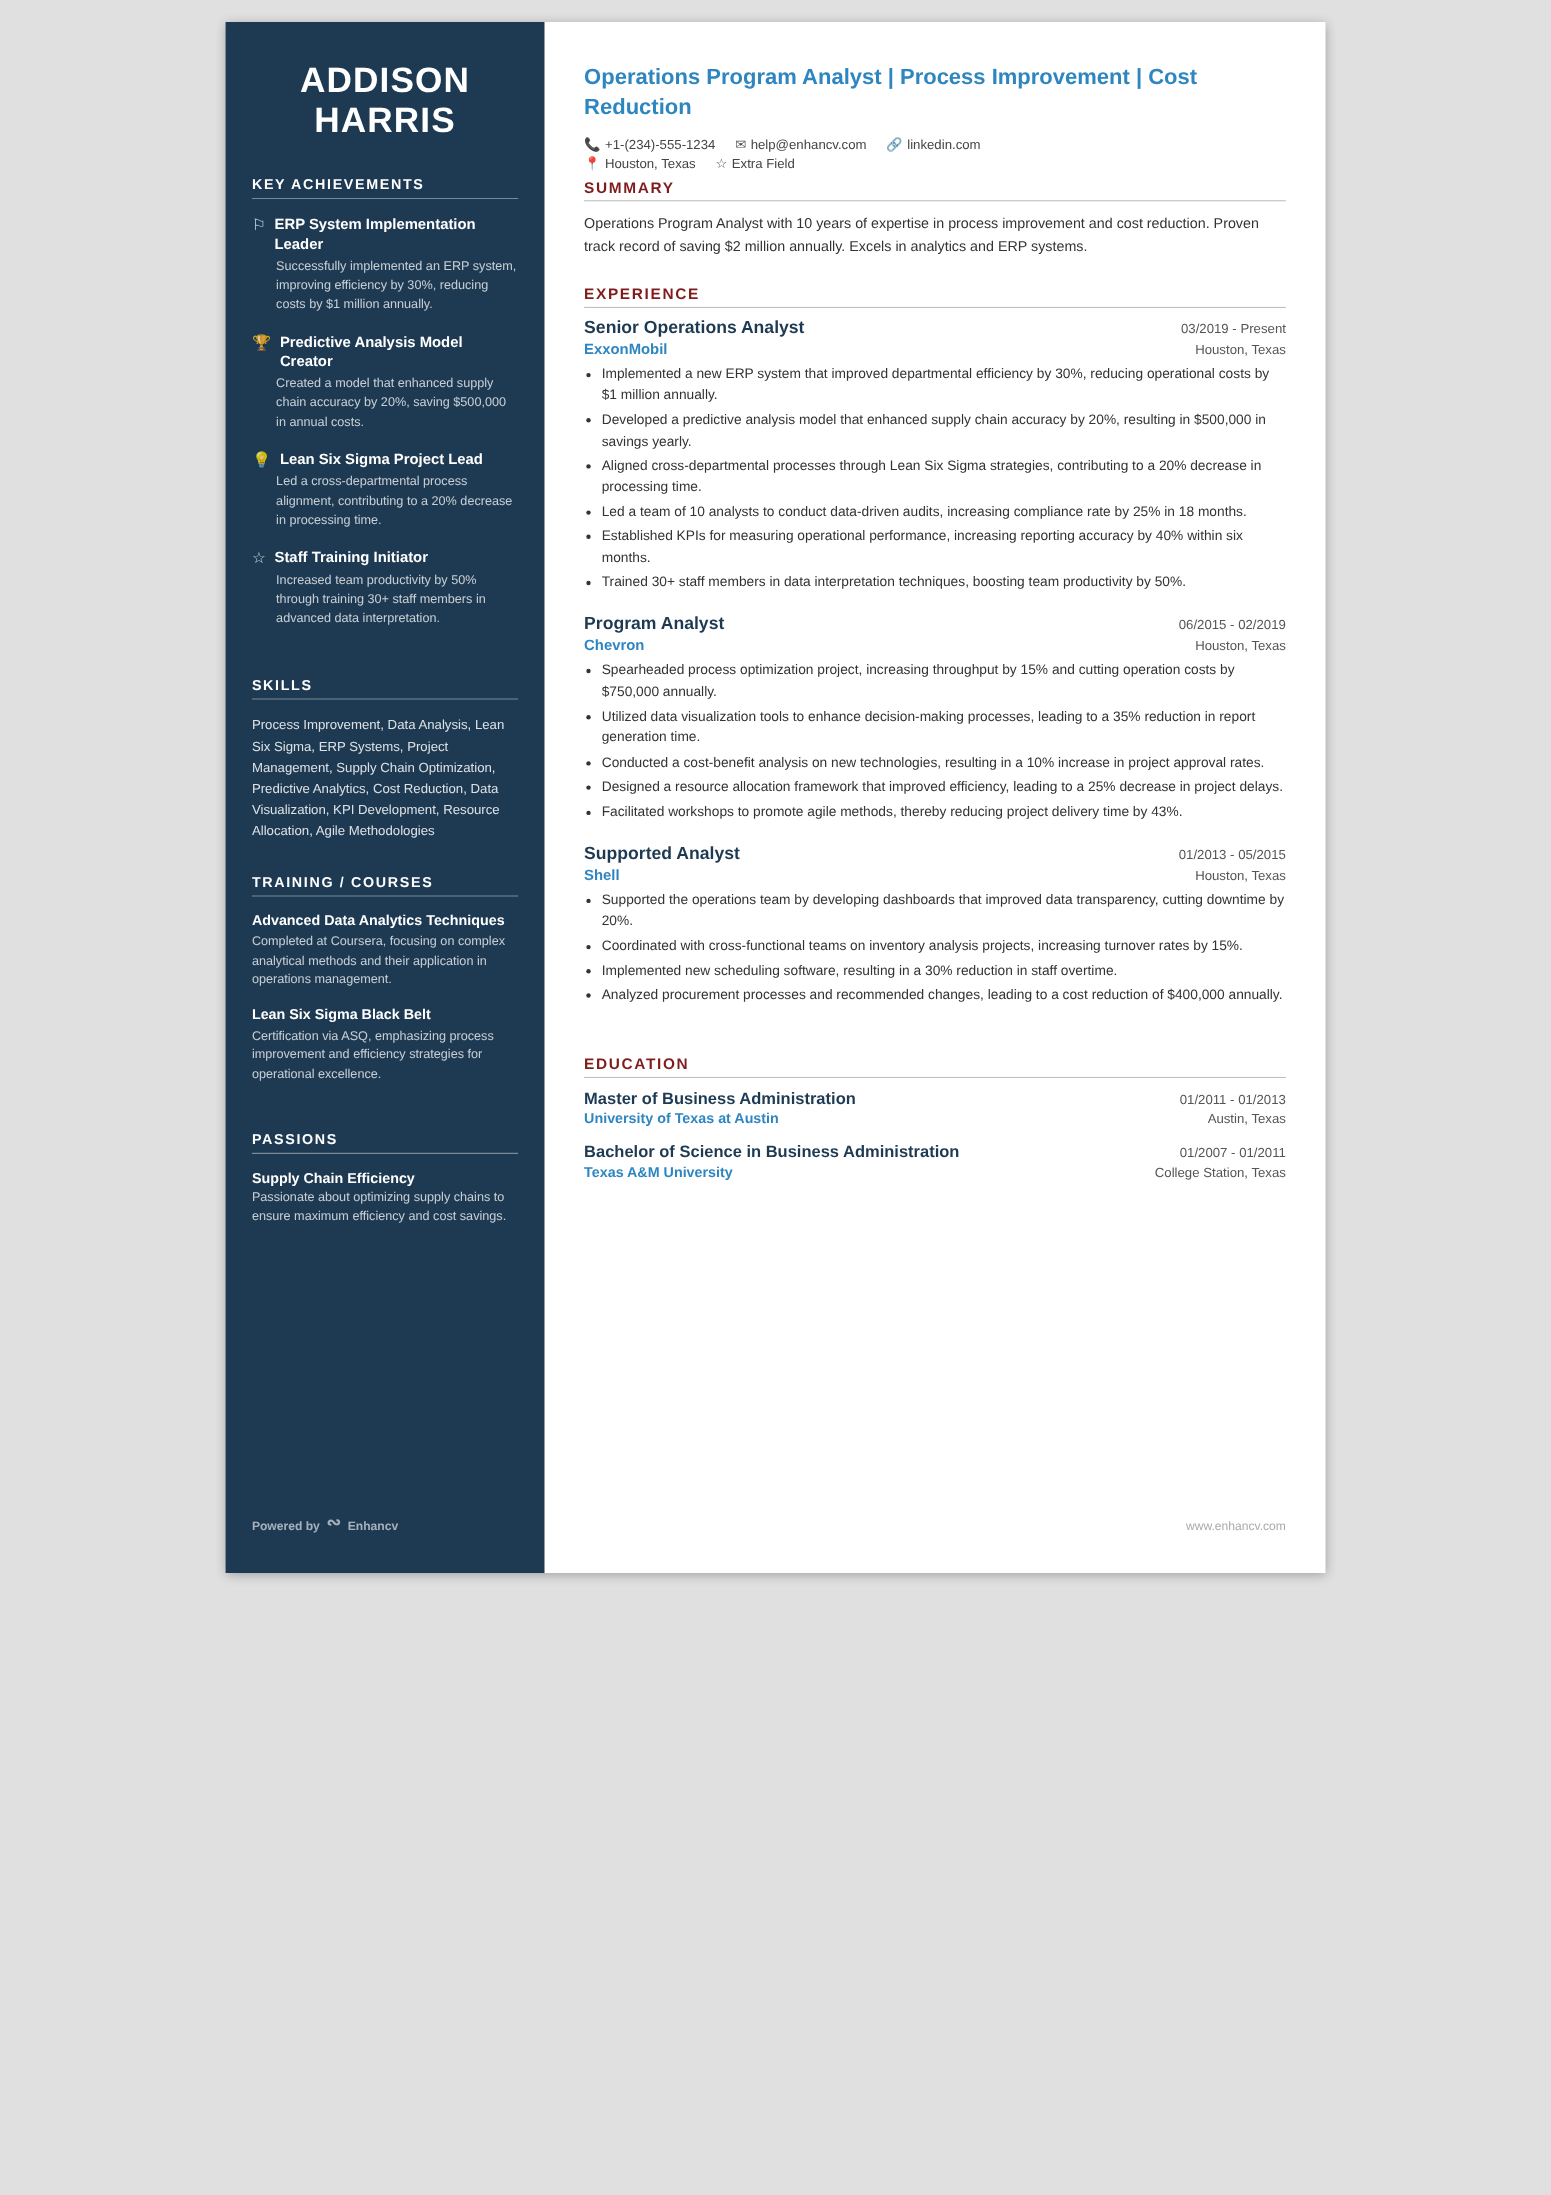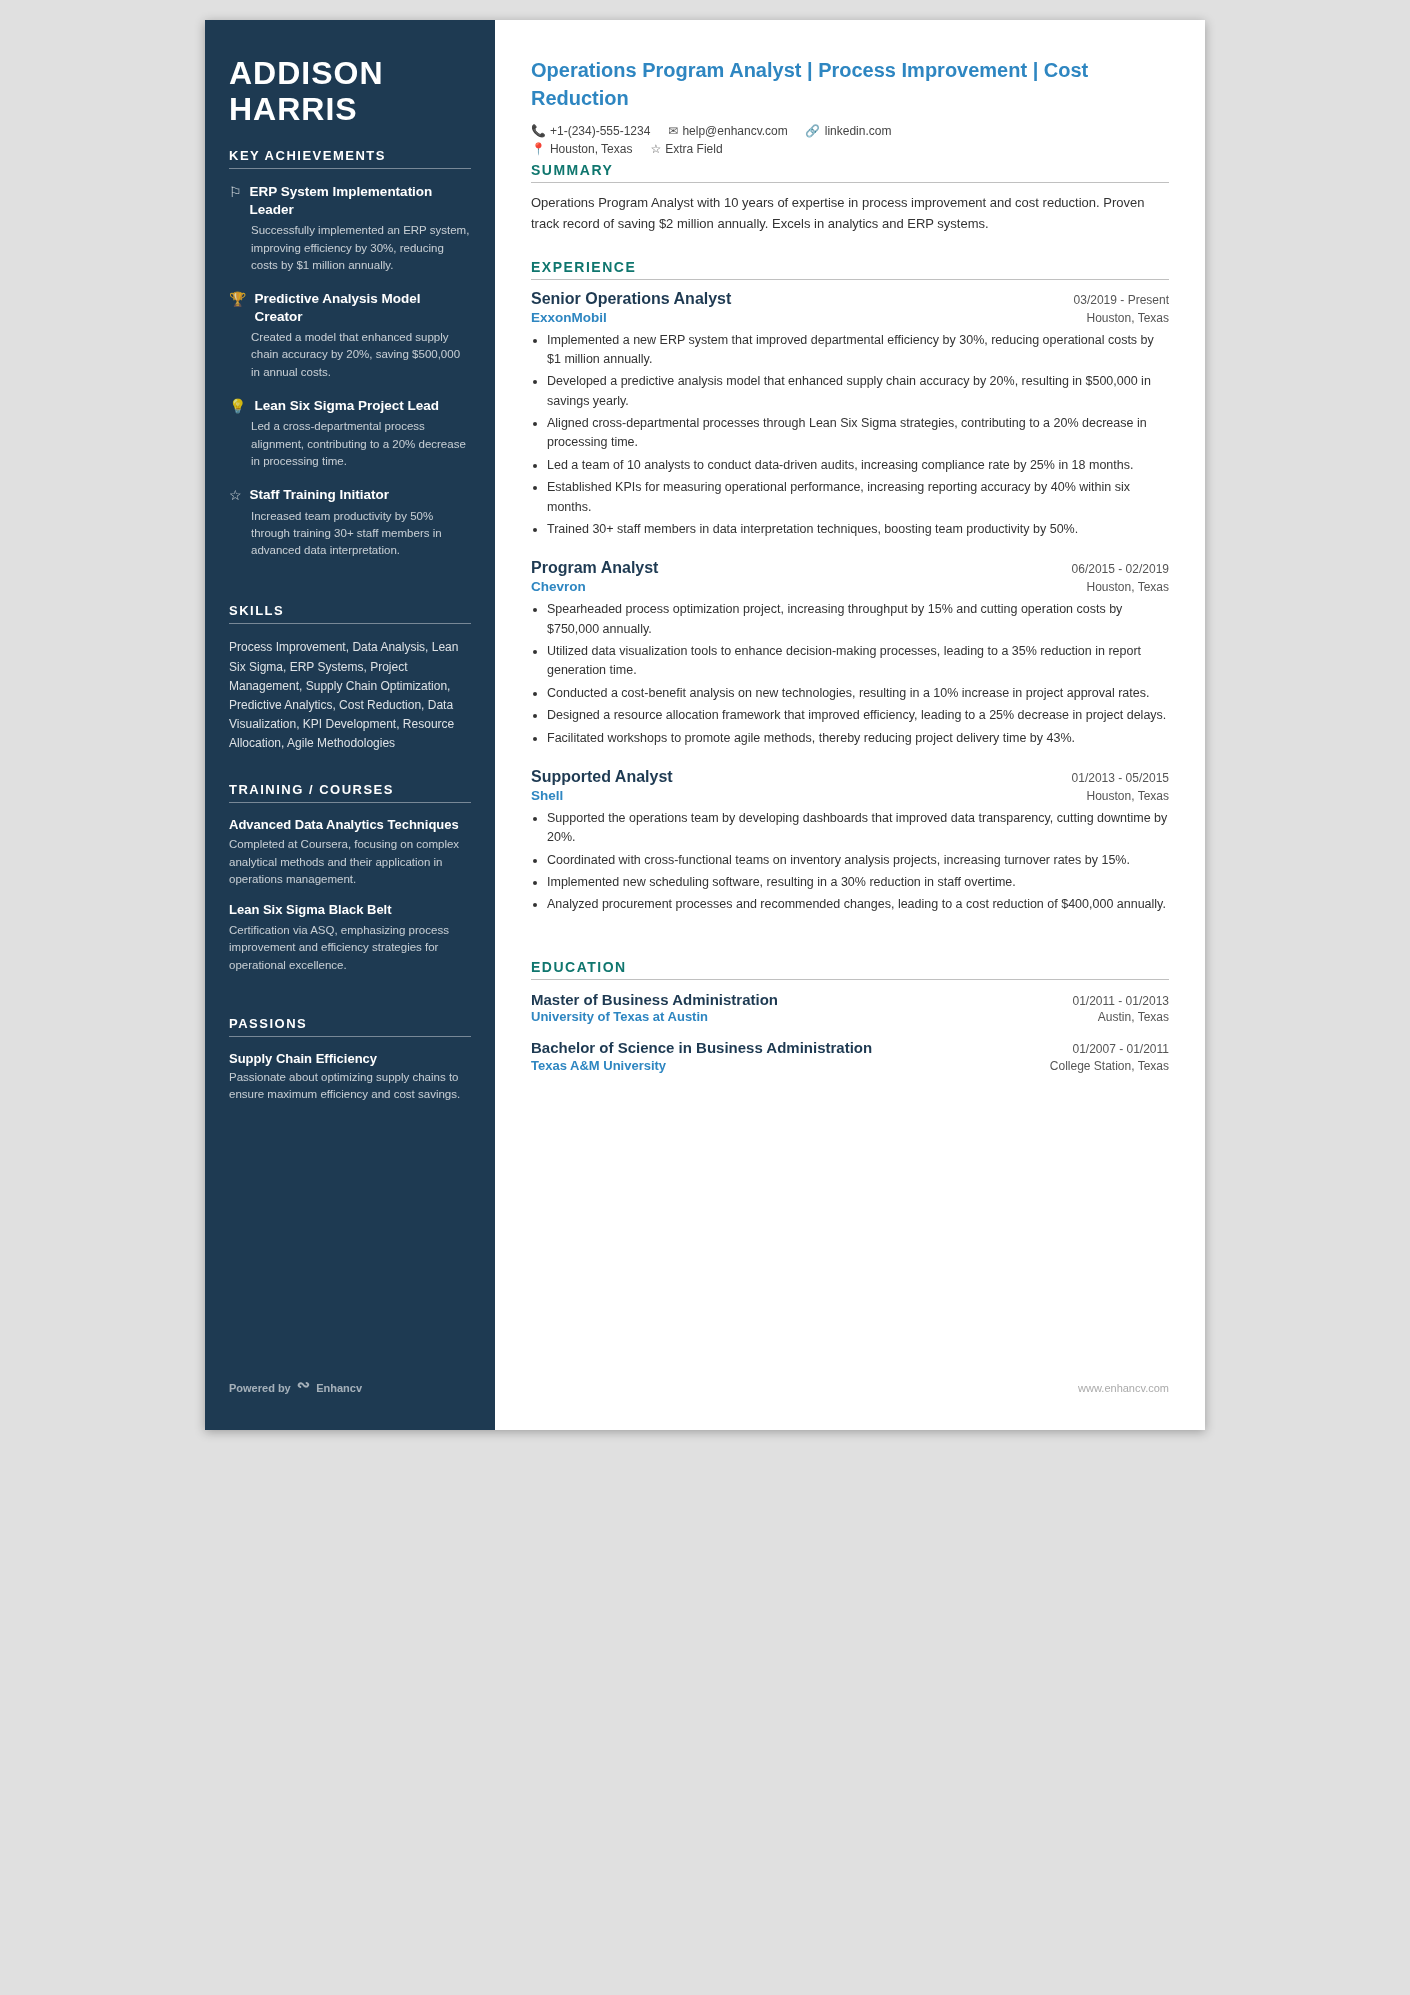--- a/index.html
+++ b/index.html
@@ -23,21 +23,22 @@
     .sidebar {
       width: 290px;
       min-width: 290px;
       background: #1e3a52;
       color: white;
       padding: 36px 24px 36px 24px;
       display: flex;
       flex-direction: column;
     }
     .name-block {
-      margin-bottom: 20px;
+      margin-bottom: 32px;
+      text-align: center;
     }
     .name-first {
       font-size: 32px;
       font-weight: 900;
       letter-spacing: 1px;
       line-height: 1.1;
       color: white;
     }
     .name-last {
       font-size: 32px;
@@ -161,21 +162,21 @@
       color: #555;
     }
     .main-section {
       margin-bottom: 24px;
     }
     .main-section-title {
       font-size: 14px;
       font-weight: 700;
       letter-spacing: 1.5px;
       text-transform: uppercase;
-      color: #0f766e;
+      color: #7f1d1d;
       border-bottom: 1.5px solid #c0c0c0;
       padding-bottom: 4px;
       margin-bottom: 10px;
     }
     .summary-text {
       font-size: 13px;
       color: #333;
       line-height: 1.6;
     }
     .exp-entry {

